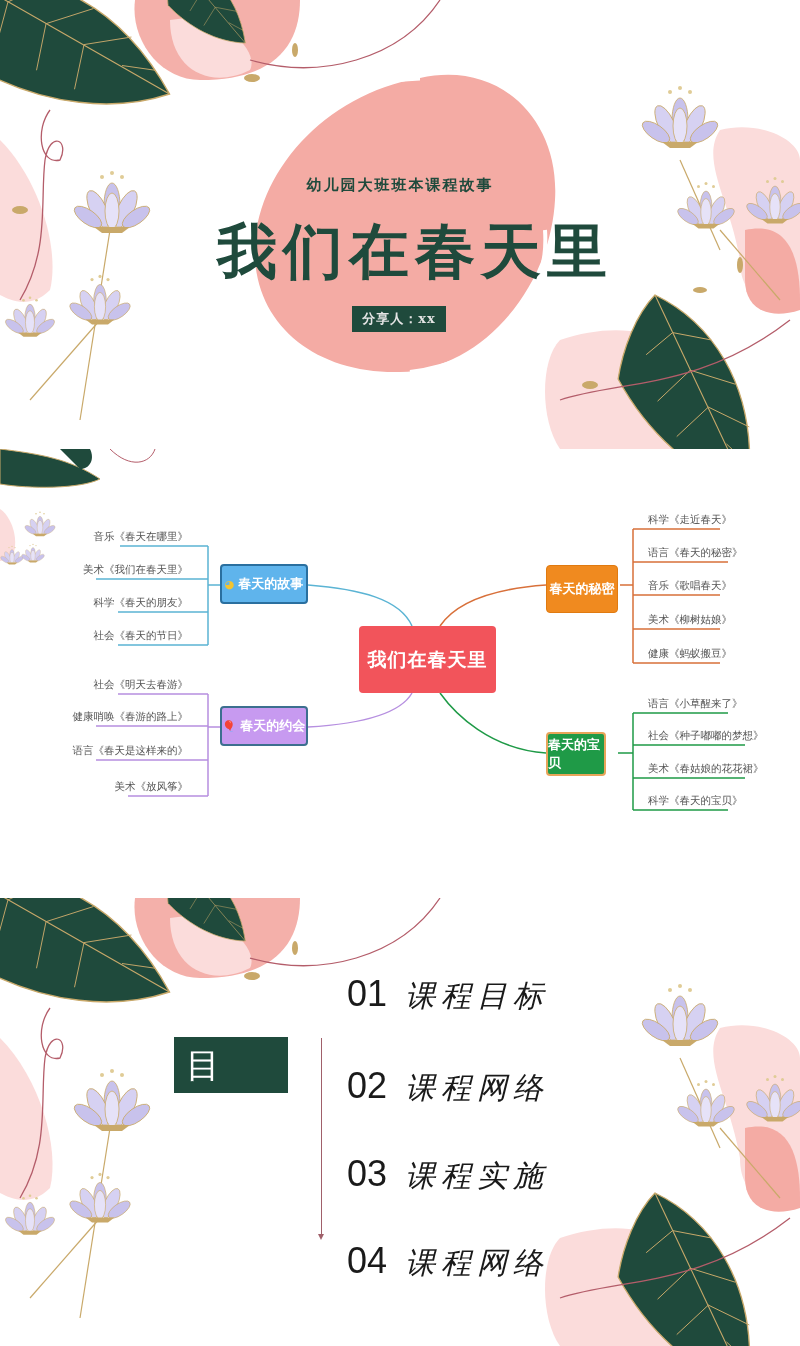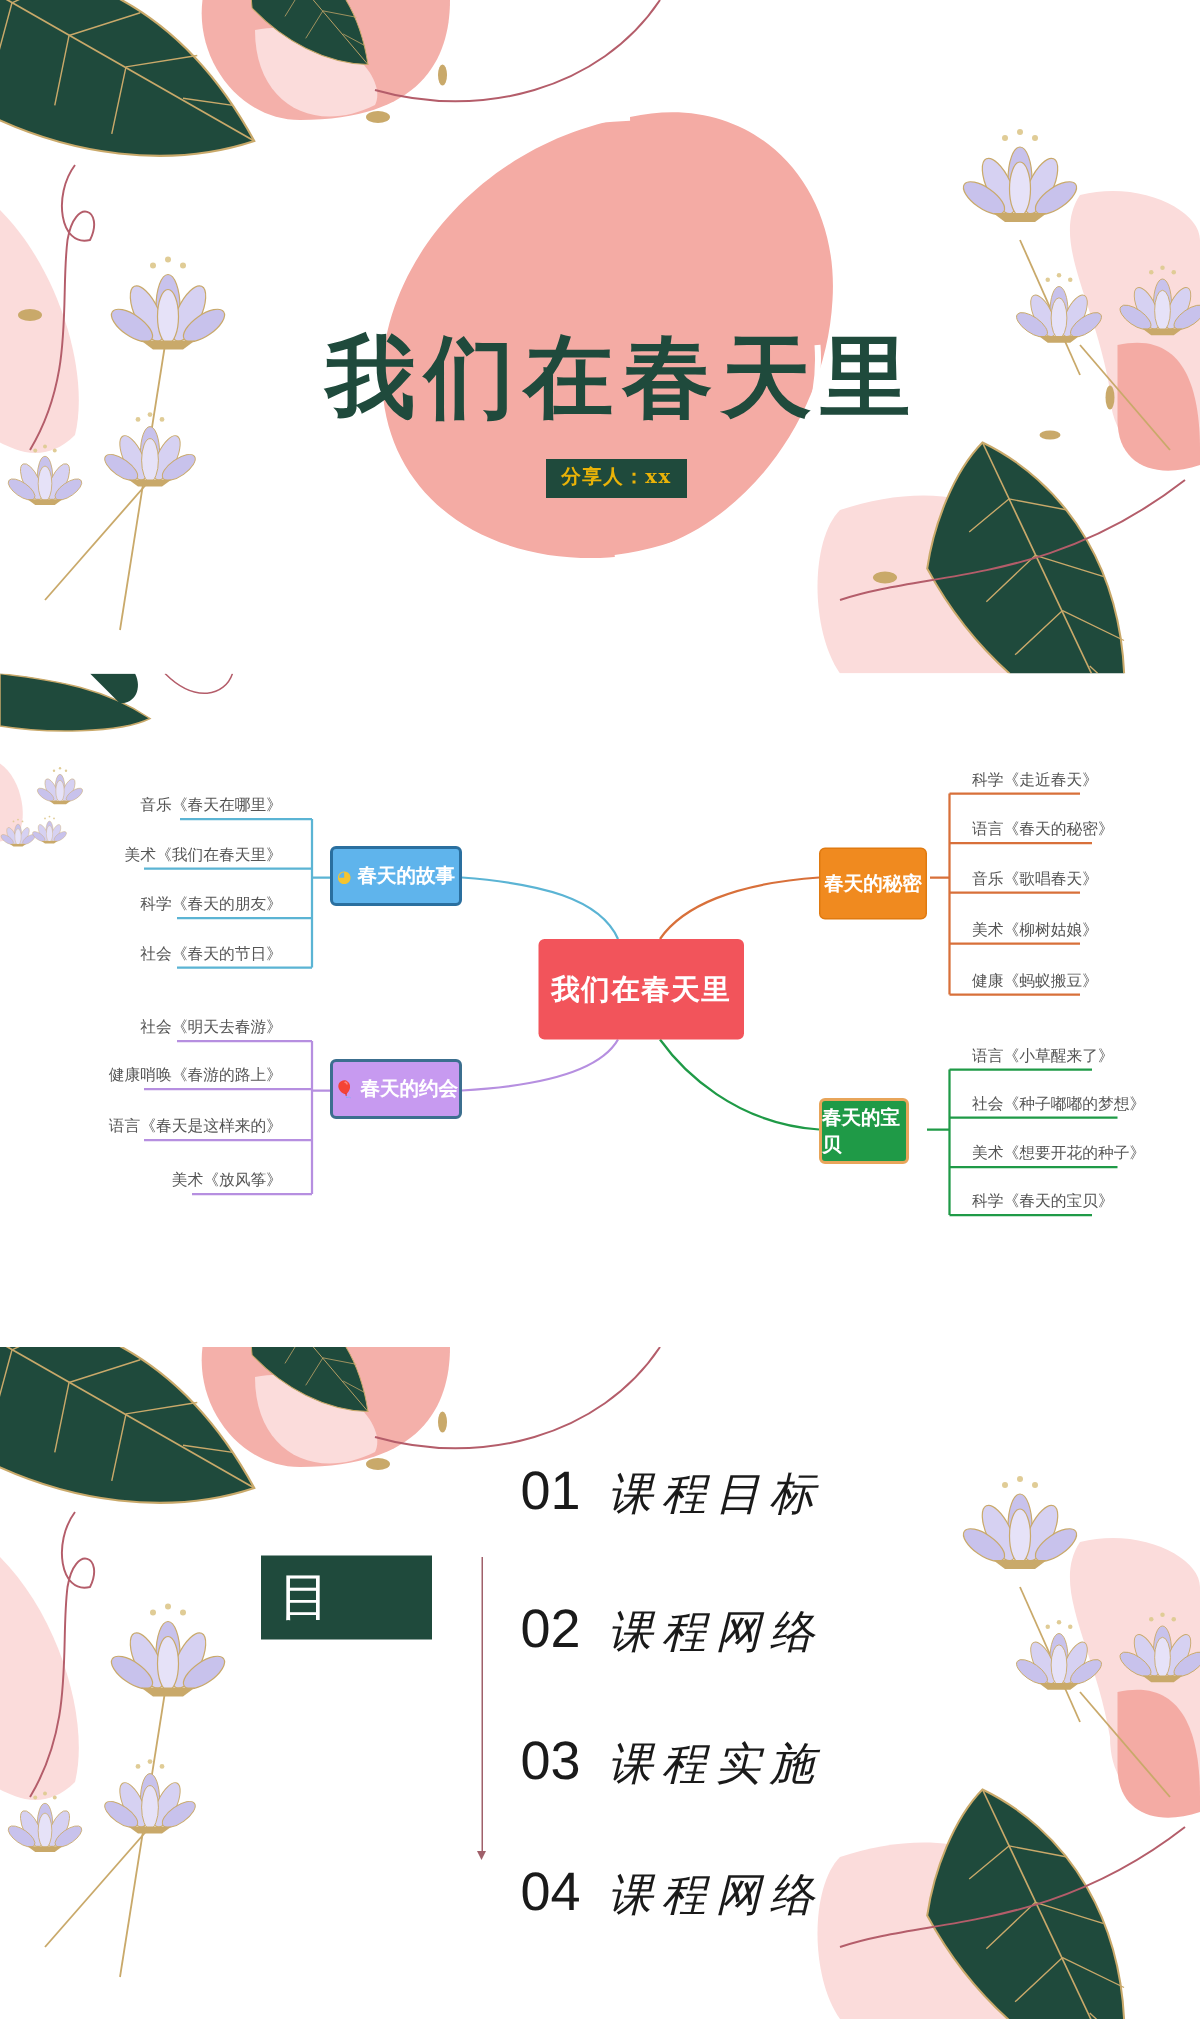--- a/index.html
+++ b/index.html
@@ -14,22 +14,22 @@
   .deco { position: absolute; left: 0; top: 0; pointer-events: none; }
 
   
   .s1-subtitle { position: absolute; left: 0; width: 800px; top: 176px; text-align: center;
     font-family: "DejaVu Serif", "Liberation Serif", serif; font-weight: bold; font-size: 15px;
     color: #1f4a3c; letter-spacing: 2px; }
   .s1-title { position: absolute; left: 0; width: 830px; top: 212px; text-align: center;
     font-family: "DejaVu Serif", "Liberation Serif", serif; font-weight: bold; font-size: 60px;
     color: #1f4a3c; letter-spacing: 6px; }
   .s1-presenter { position: absolute; left: 352px; top: 306px; width: 94px; height: 26px;
-    background: #1f4a3c; color: #eab308; font-family: "DejaVu Serif", "Liberation Serif", serif;
-    font-weight: bold; font-size: 13px; line-height: 26px; text-align: center; letter-spacing: 1px; margin-left: 12px; }
+    background: #1f4a3c; color: #e5e5e5; font-family: "DejaVu Serif", "Liberation Serif", serif;
+    font-weight: bold; font-size: 13px; line-height: 26px; text-align: center; letter-spacing: 1px; }
 
   
   .mm-center { position: absolute; left: 359px; top: 177px; width: 137px; height: 67px;
     background: #f2545b; border-radius: 4px; color: #fff; font-size: 19px; font-weight: bold;
     display: flex; align-items: center; justify-content: center; letter-spacing: 1px; }
   .mm-node { position: absolute; width: 88px; height: 40px; border-radius: 4px; color: #fff;
     font-size: 13px; font-weight: bold; display: flex; align-items: center; justify-content: center; gap: 4px; }
   .mm-node .ic { font-size: 11px; }
   .n-blue { left: 220px; top: 115px; background: #5fb4ec; border: 2px solid #2a6f9f; }
   .n-purple { left: 220px; top: 257px; background: #c79af0; border: 2px solid #3c6f8f; }
@@ -128,20 +128,21 @@
     <ellipse cx="700" cy="290" rx="7" ry="3" fill="#c9a96a"></ellipse>
     <ellipse cx="740" cy="265" rx="3" ry="8" fill="#c9a96a"></ellipse>
 
     <g transform="translate(655,295) rotate(35) scale(0.9)">
         <use href="#leaf"></use>
       </g>
     <path d="M560,400 C620,380 700,390 790,320" fill="none" stroke="#b45d6a" stroke-width="1.3"></path>
     <ellipse cx="590" cy="385" rx="8" ry="4" fill="#c9a96a"></ellipse>
   </svg>
 
+  <div class="s1-subtitle">幼儿园大班班本课程故事</div>
   <div class="s1-title">我们在春天里</div>
   <div class="s1-presenter">分享人：xx</div>
 </section>
 
 <section class="slide" id="slide2">
   <svg class="deco" width="800" height="449">
 
     <path d="M0,0 C40,5 70,10 100,30 C80,40 30,40 0,35 Z" fill="#1f4a3c" stroke="#c9a96a" stroke-width="1"></path>
     <path d="M60,0 L90,0 C95,10 90,20 80,20 Z" fill="#1f4a3c"></path>
     <path d="M0,60 C15,70 20,100 10,110 L0,112 Z" fill="#fbdcdb"></path>
@@ -202,21 +203,21 @@
   <div class="leaf l" style="right:612px;top:331px">美术《放风筝》</div>
 
   <div class="leaf" style="left:648px;top:64px">科学《走近春天》</div>
   <div class="leaf" style="left:648px;top:97px">语言《春天的秘密》</div>
   <div class="leaf" style="left:648px;top:130px">音乐《歌唱春天》</div>
   <div class="leaf" style="left:648px;top:164px">美术《柳树姑娘》</div>
   <div class="leaf" style="left:648px;top:198px">健康《蚂蚁搬豆》</div>
 
   <div class="leaf" style="left:648px;top:248px">语言《小草醒来了》</div>
   <div class="leaf" style="left:648px;top:280px">社会《种子嘟嘟的梦想》</div>
-  <div class="leaf" style="left:648px;top:313px">美术《想要开花的种子》</div>
+  <div class="leaf" style="left:648px;top:313px">美术《春姑娘的花花裙》</div>
   <div class="leaf" style="left:648px;top:345px">科学《春天的宝贝》</div>
 </section>
 
 <section class="slide" id="slide3">
   <svg class="deco" width="800" height="448">
     <path d="M135,0 L300,0 C300,40 280,80 200,80 C160,80 130,40 135,0 Z" fill="#f4b0aa"></path>
     <path d="M170,20 C220,10 260,50 250,70 C210,90 170,70 170,20 Z" fill="#fbdcdb"></path>
     <path d="M0,140 C40,180 60,250 50,290 C30,310 10,300 0,295 Z" fill="#fbdcdb"></path>
     <g transform="translate(-30,-20) scale(0.95)">
         <use href="#leaf"></use>

